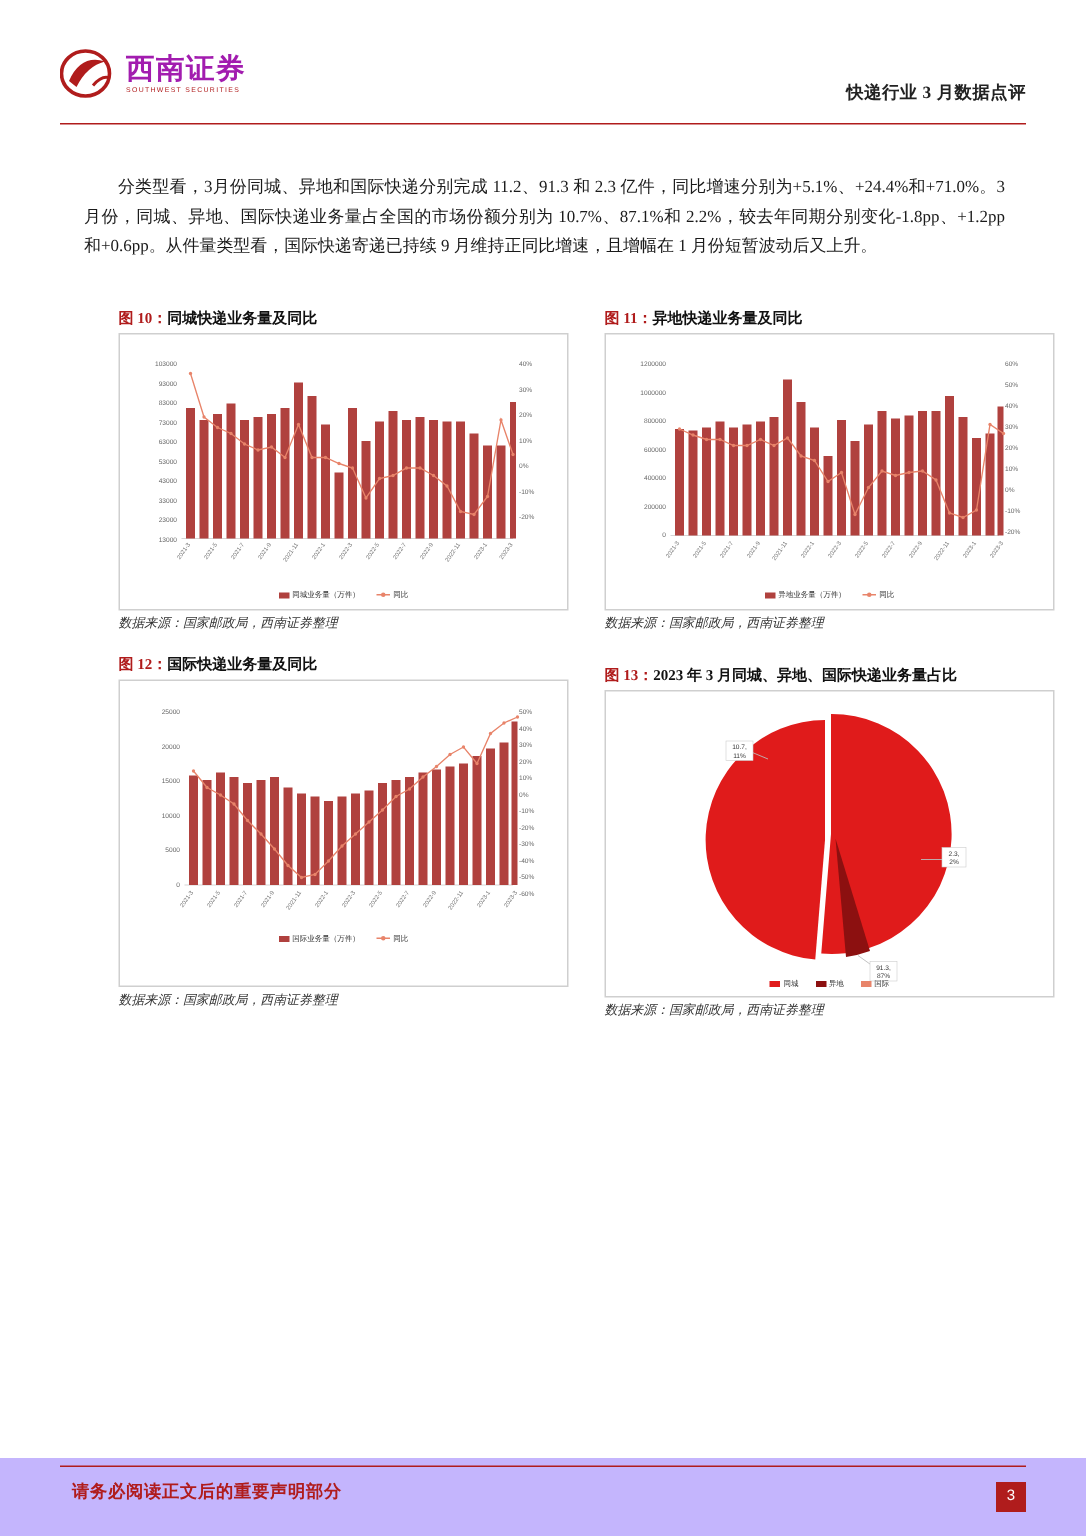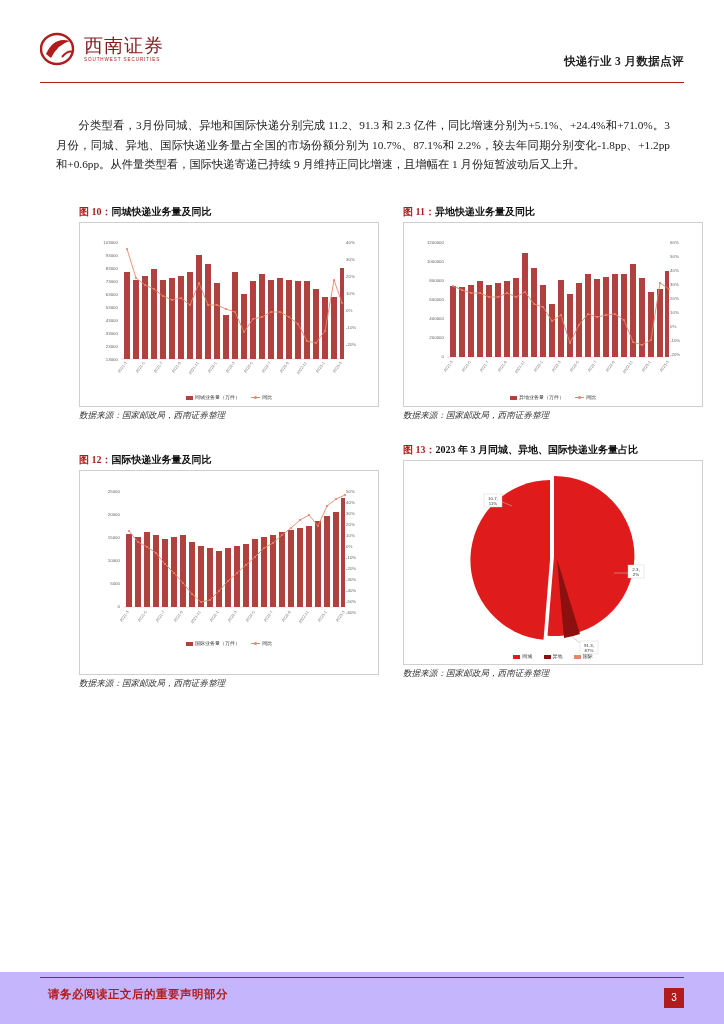--- a/index.html
+++ b/index.html
@@ -31,22 +31,22 @@
   .logo-mark {
     position: absolute;
     left: 0; top: 2px;
     width: 40px; height: 34px;
   }
   .logo-text {
     position: absolute;
     left: 44px; top: 3px;
     font-family: "Liberation Serif", serif;
     font-size: 19px;
-    font-weight: normal;
-    color: #7f1d1d;
+    font-weight: bold;
+    color: #a21caf;
     letter-spacing: 1px;
   }
   .logo-sub {
     position: absolute;
     left: 44px; top: 27px;
     font-family: "Liberation Sans", sans-serif;
     font-size: 4.6px;
     color: #b01c1c;
     letter-spacing: 0.9px;
   }
@@ -402,21 +402,21 @@
         </g>
       </svg>
       <div class="legend-row" style="bottom:6px;">
         <span class="legend-item"><span class="legend-swatch" style="background:#b0413e;"></span><span>异地业务量（万件）</span></span>
         <span class="legend-item"><span class="legend-line"></span><span>同比</span></span>
       </div>
     </div>
     <div class="fig-src">数据来源：国家邮政局，西南证券整理</div>
   </div>
 
-  <div class="fig" style="left:48px; top:453px; width:300px;">
+  <div class="fig" style="left:48px; top:436px; width:300px;">
     <div class="fig-title">
       <span class="num">图 12：</span><span>国际快递业务量及同比</span>
     </div>
     <div class="fig-box" style="width:300px; height:205px;">
       <svg class="chart-svg" width="300" height="205" viewBox="0 0 300 205">
         <g font-family="Liberation Sans, sans-serif" font-size="4.4" fill="#666">
           <text x="40" y="22" text-anchor="end">25000</text>
           <text x="40" y="45" text-anchor="end">20000</text>
           <text x="40" y="68" text-anchor="end">15000</text>
           <text x="40" y="91" text-anchor="end">10000</text>

